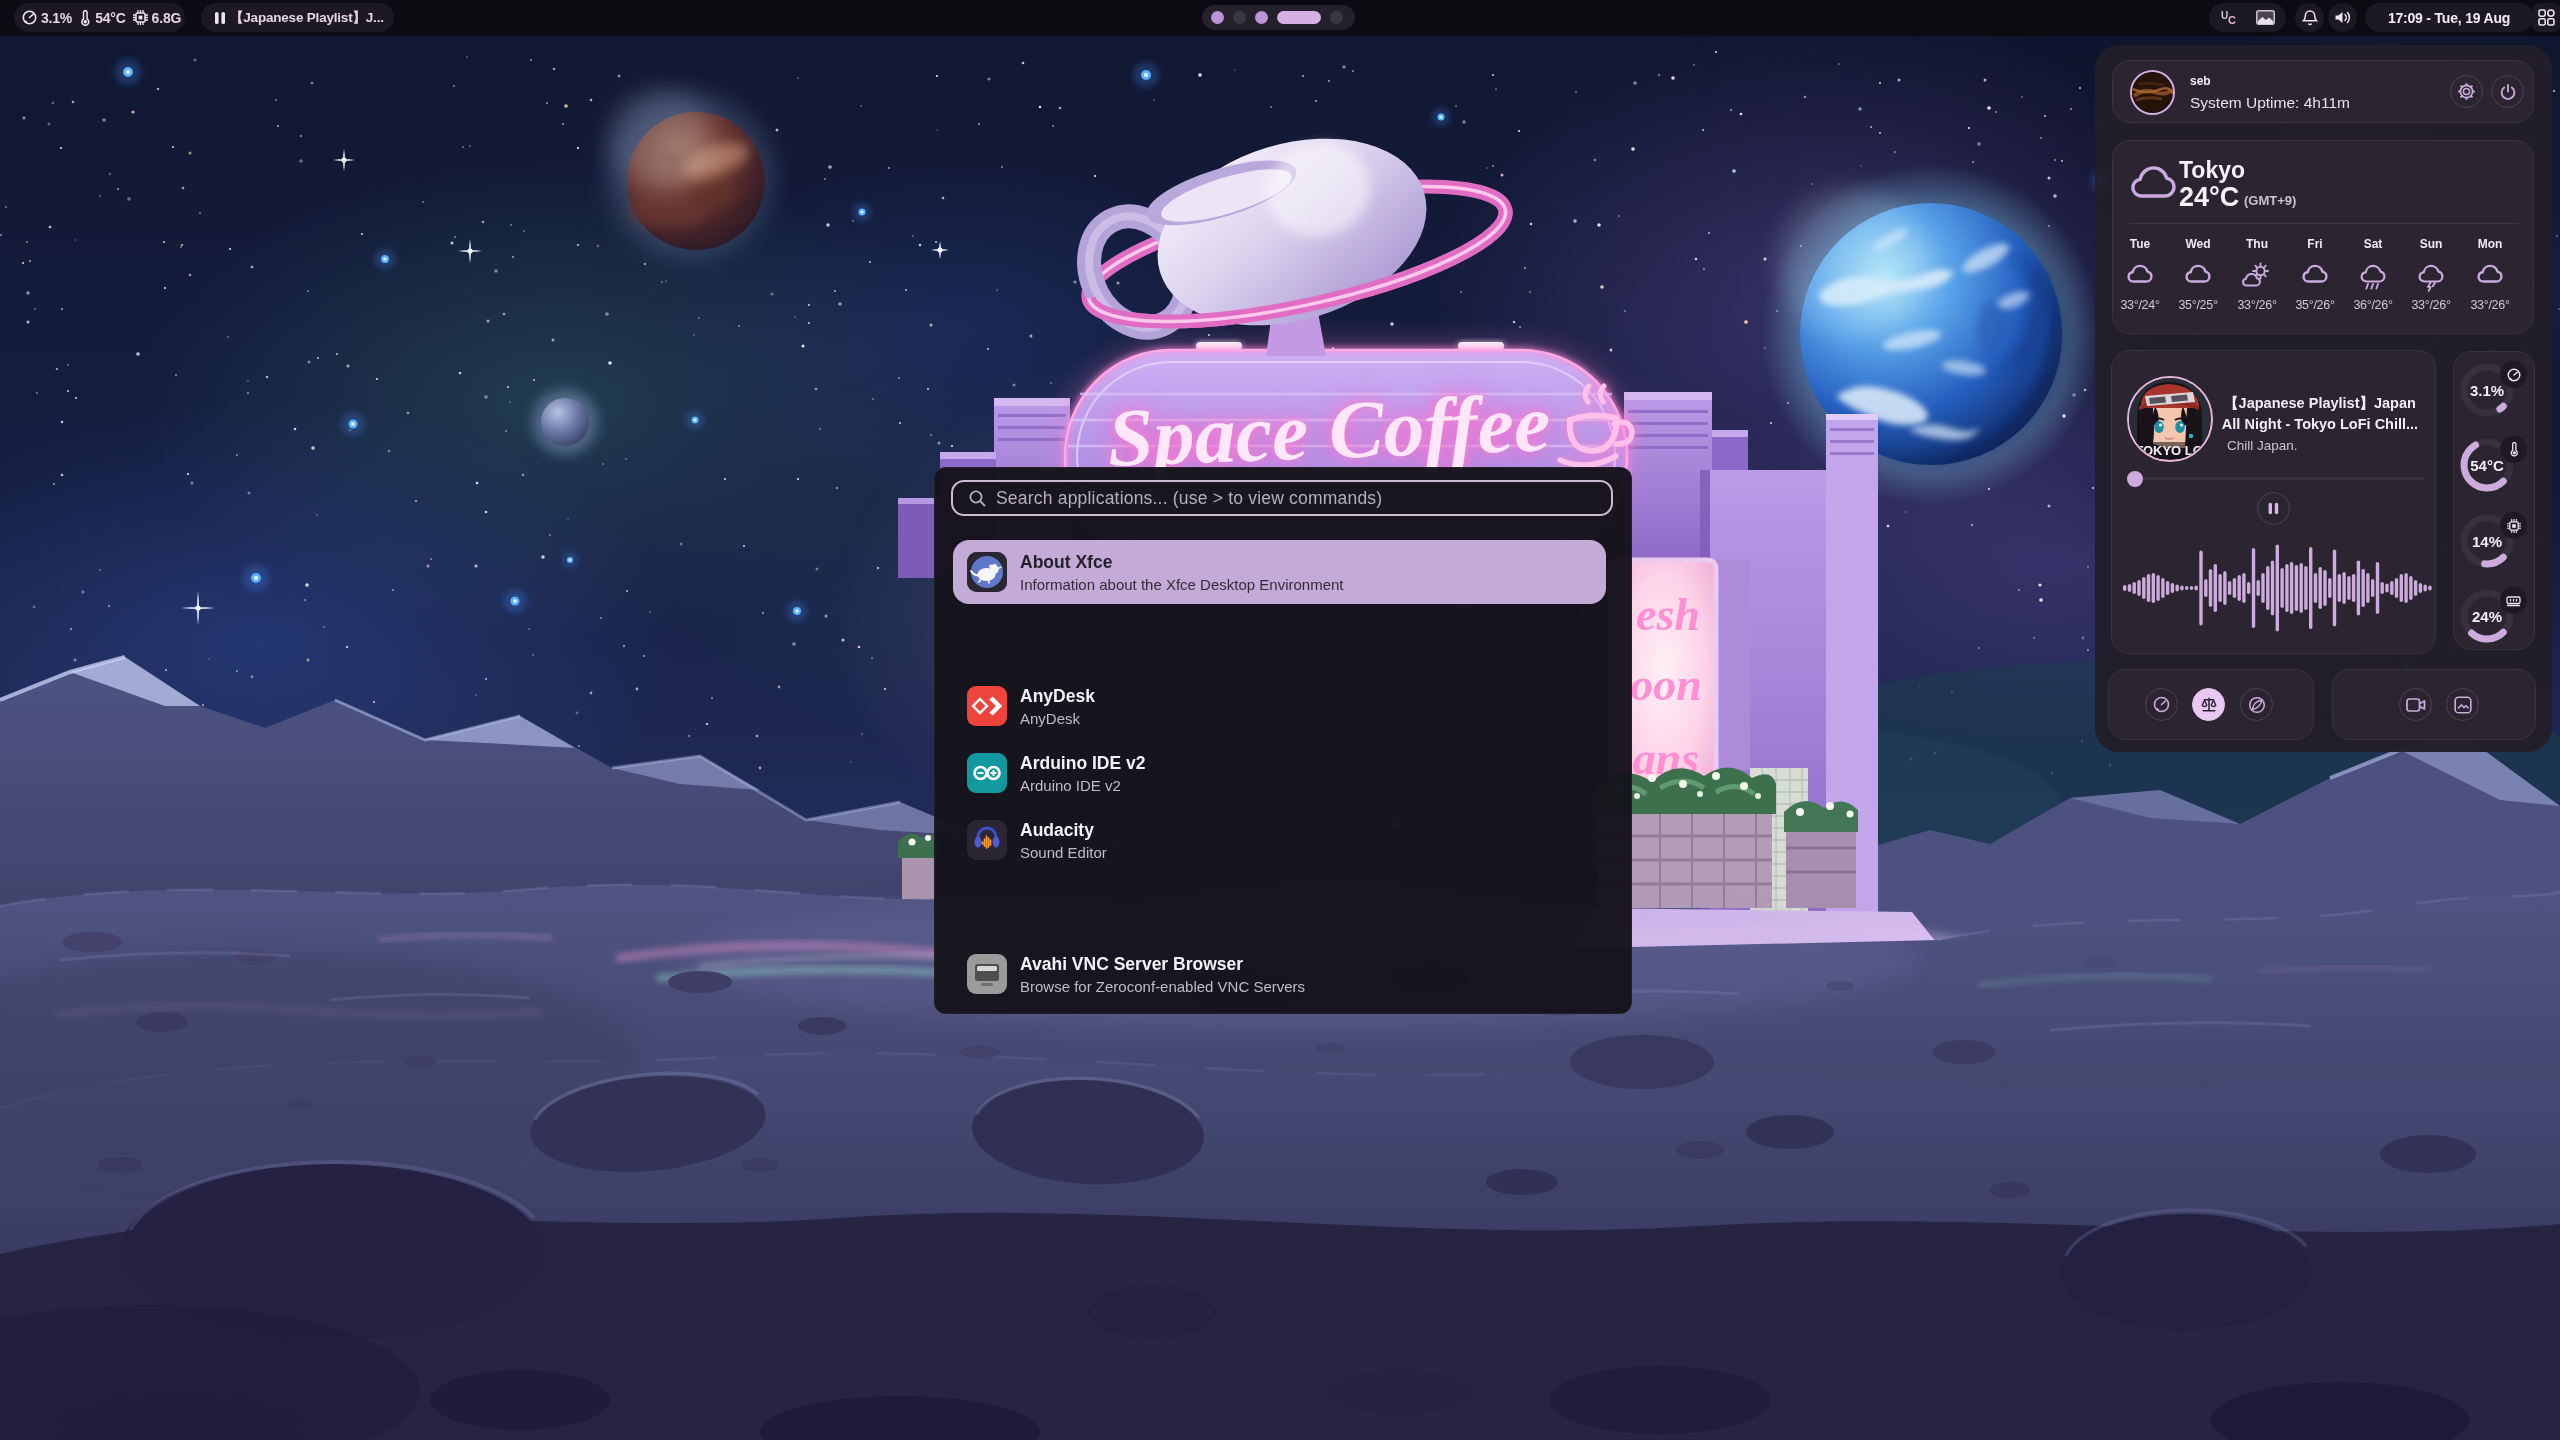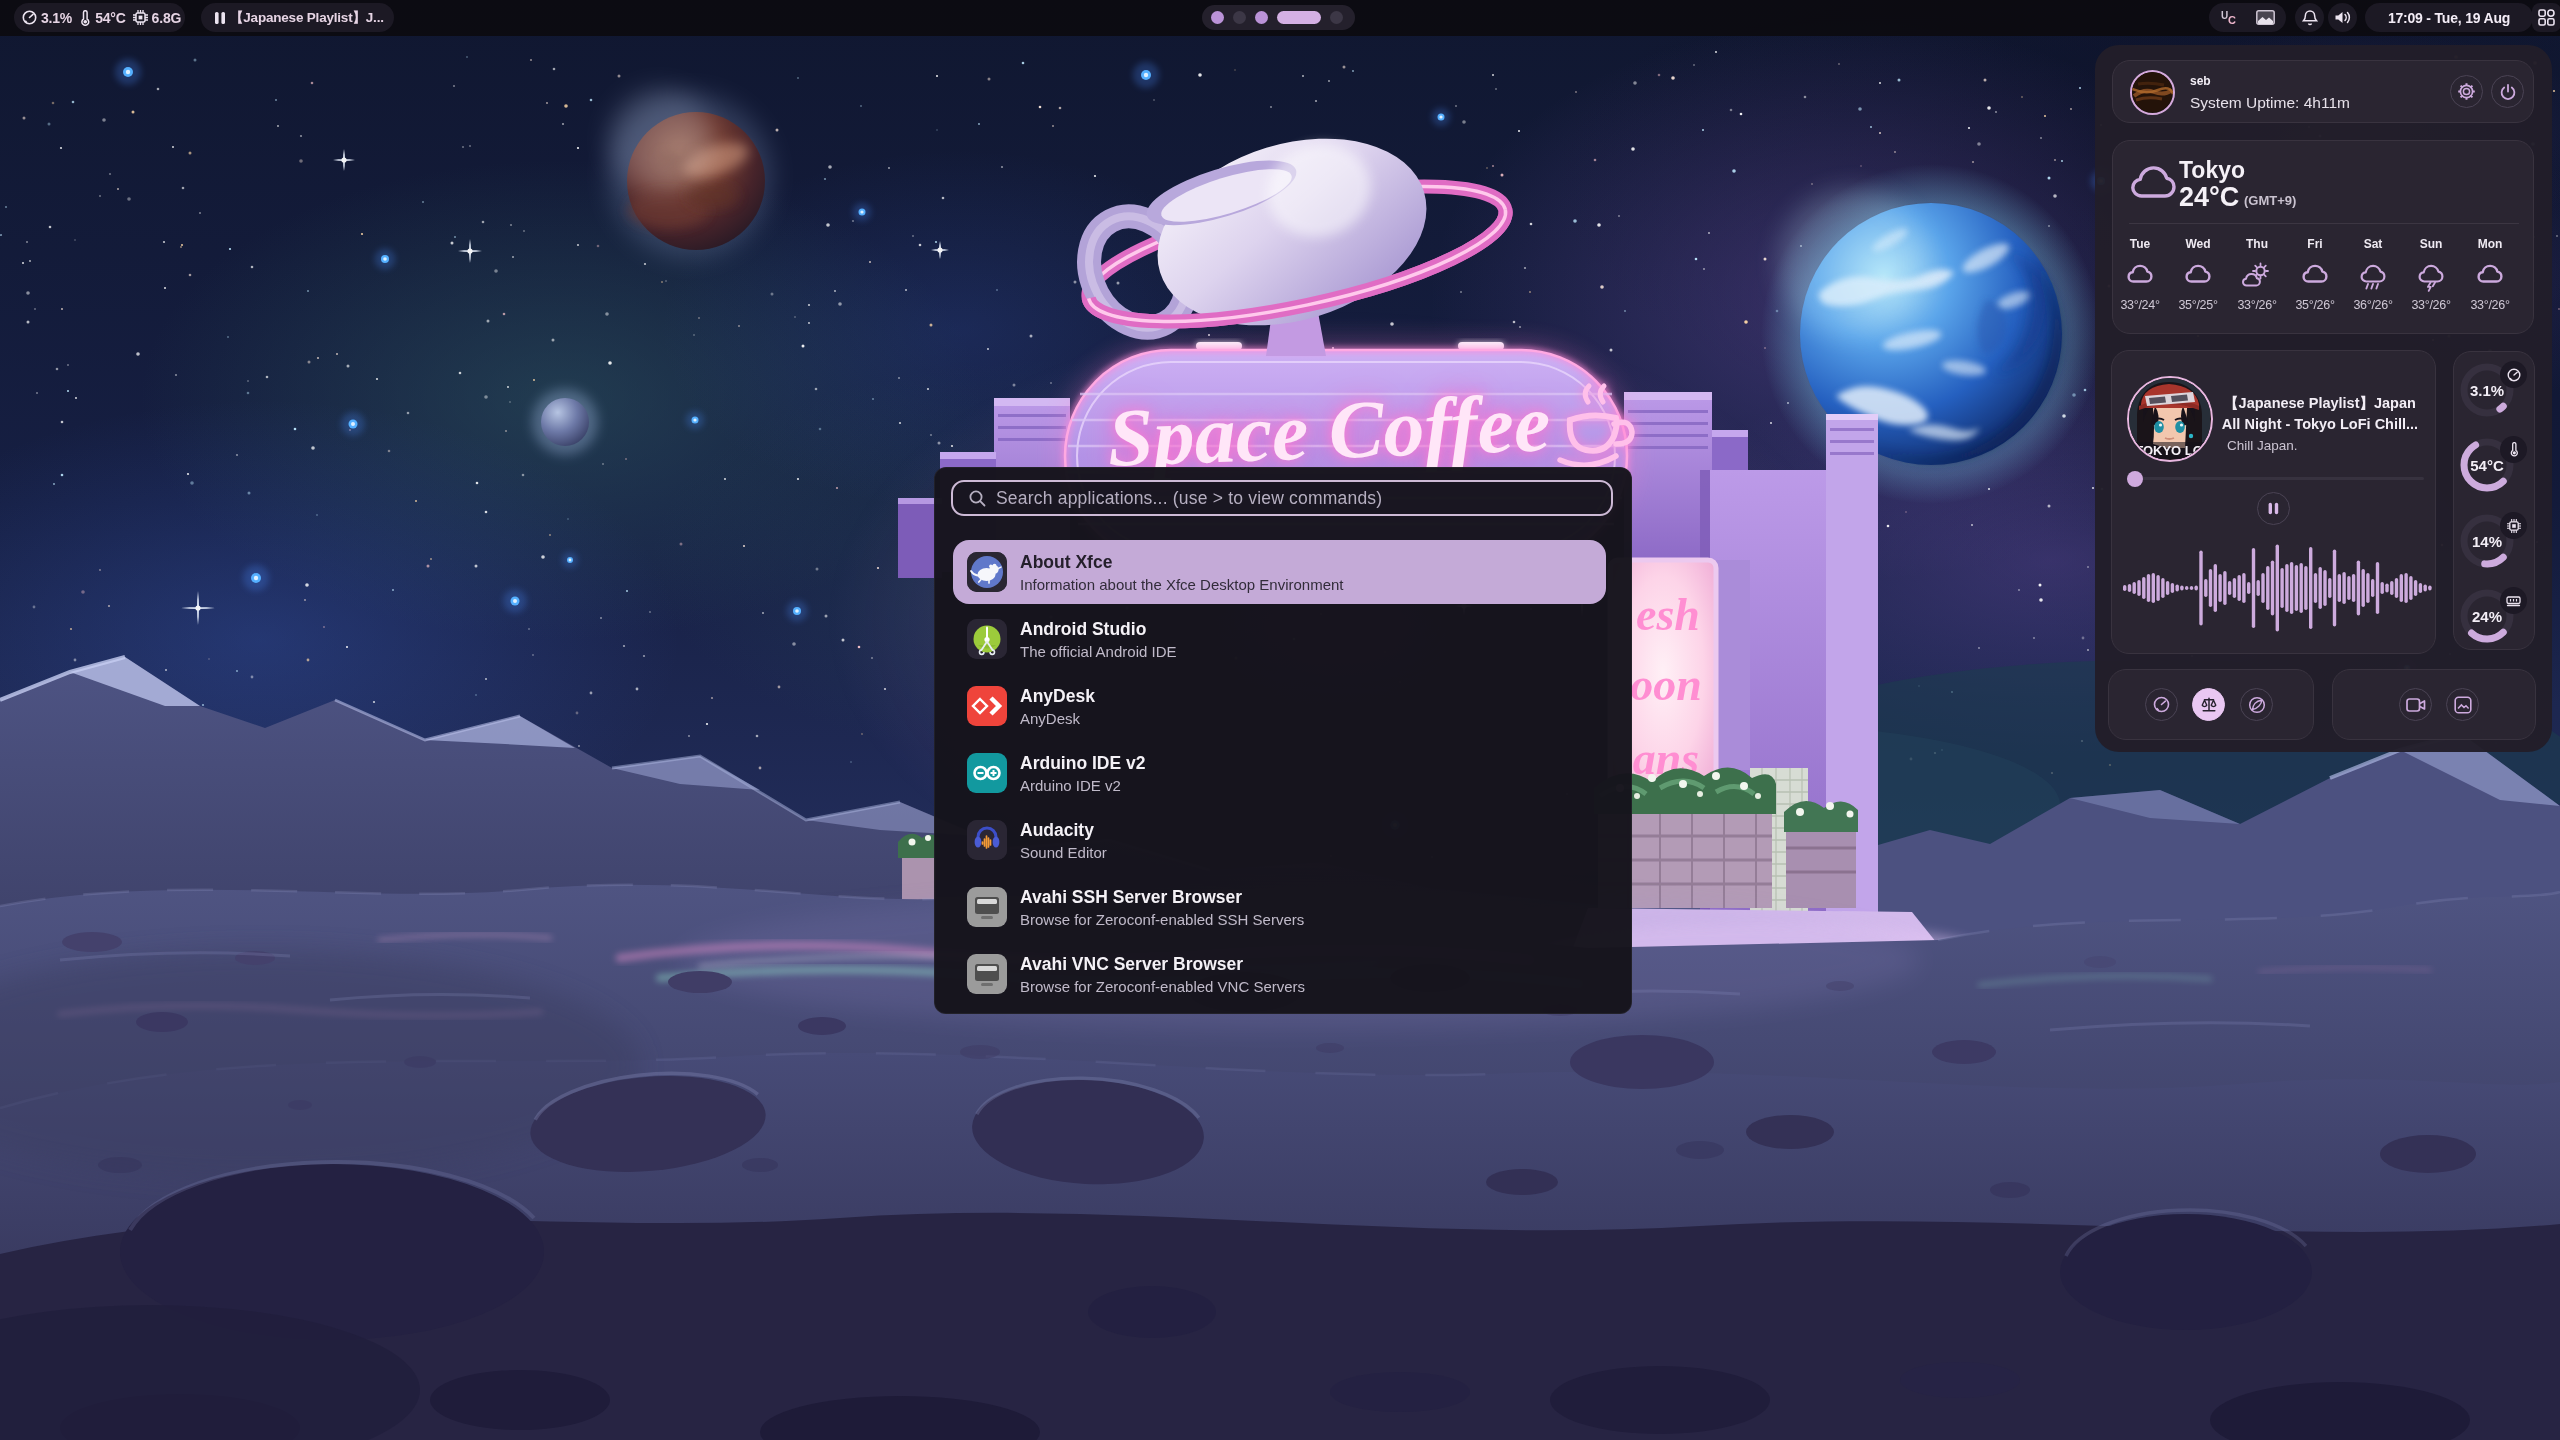--- a/index.html
+++ b/index.html
@@ -1131,37 +1131,20 @@
           <path d="M31,16.5 l3,-1.4" stroke="#f6f7fb" stroke-width="1.4" stroke-linecap="round"></path>
           <path d="M10.5,23.5 q-4.5,-1 -6.5,-4.5" stroke="#f6f7fb" stroke-width="1.8" fill="none" stroke-linecap="round"></path>
           <path d="M14,27.5 l-2.2,2.6 M22,28.5 l0,2.6" stroke="#f6f7fb" stroke-width="1.6" stroke-linecap="round"></path>
         </svg>
       </span>
   <span class="txt">
         <div class="t1">About Xfce</div>
         <div class="t2">Information about the Xfce Desktop Environment</div>
       </span>
  </div>
- <div class="row" style="top:139px">
-  <span class="tile">
-        <svg width="40" height="40" viewBox="0 0 40 40" fill="none">
-          <rect width="40" height="40" rx="10" fill="#2a2634"></rect>
-          <circle cx="20" cy="20" r="13.5" fill="#9ccb3b"></circle>
-          <path d="M20,20 m-9,6 a13.5,13.5 0 0 0 18,0Z" fill="#86b32d" opacity=".7"></path>
-          <path d="M20,8.5 L20,19" stroke="#fff" stroke-width="2" stroke-linecap="round"></path>
-          <circle cx="20" cy="20.5" r="2.6" fill="#fff"></circle>
-          <path d="M20,22.5 L14.5,31 M20,22.5 L25.5,31" stroke="#e8eef2" stroke-width="1.8" stroke-linecap="round"></path>
-          <path d="M14.5,31 a2.2,2.2 0 1 0 2.4,2M25.5,31 a2.2,2.2 0 1 1 -2.4,2" stroke="#e8eef2" stroke-width="1.6" fill="none"></path>
-        </svg>
-      </span>
-  <span class="txt">
-        <div class="t1">Android Studio</div>
-        <div class="t2">The official Android IDE</div>
-      </span>
- </div>
  <div class="row" style="top:206px">
   <span class="tile">
         <svg width="40" height="40" viewBox="0 0 40 40" fill="none">
           <rect width="40" height="40" rx="9" fill="#ef443b"></rect>
           <path d="M13,13 l7,7 -7,7 -7,-7Z" stroke="#fff" stroke-width="2.4" fill="none"></path>
           <path d="M24,12 l8,8 -8,8" stroke="#fff" stroke-width="4.5" fill="none"></path>
         </svg>
       </span>
   <span class="txt">
         <div class="t1">AnyDesk</div>
@@ -1189,34 +1172,20 @@
           <rect width="40" height="40" rx="10" fill="#2a2634"></rect>
           <path d="M11,17 a9,9 0 0 1 18,0" stroke="#3c4ec8" stroke-width="3" fill="none"></path>
           <ellipse cx="11" cy="22" rx="3.4" ry="5.5" fill="#4a5cd4"></ellipse>
           <ellipse cx="29" cy="22" rx="3.4" ry="5.5" fill="#4a5cd4"></ellipse>
           <path d="M15.5,22 v2 M17.5,19 v7 M19.5,16 v12 M21.5,18 v9 M23.5,20 v5" stroke="#f49b36" stroke-width="1.7" stroke-linecap="round"></path>
         </svg>
       </span>
   <span class="txt">
         <div class="t1">Audacity</div>
         <div class="t2">Sound Editor</div>
-      </span>
- </div>
- <div class="row" style="top:407px">
-  <span class="tile">
-        <svg width="40" height="40" viewBox="0 0 40 40" fill="none">
-          <rect width="40" height="40" rx="9" fill="#9b9b9b"></rect>
-          <rect x="8" y="10" width="24" height="17" rx="2.5" fill="#4e4e4e"></rect>
-          <rect x="10" y="12" width="20" height="5" rx="1.5" fill="#d8d8d8"></rect>
-          <rect x="14" y="29" width="12" height="3" rx="1.5" fill="#6f6f6f"></rect>
-        </svg>
-      </span>
-  <span class="txt">
-        <div class="t1">Avahi SSH Server Browser</div>
-        <div class="t2">Browse for Zeroconf-enabled SSH Servers</div>
       </span>
  </div>
  <div class="row" style="top:474px">
   <span class="tile">
         <svg width="40" height="40" viewBox="0 0 40 40" fill="none">
           <rect width="40" height="40" rx="9" fill="#9b9b9b"></rect>
           <rect x="8" y="10" width="24" height="17" rx="2.5" fill="#4e4e4e"></rect>
           <rect x="10" y="12" width="20" height="5" rx="1.5" fill="#d8d8d8"></rect>
           <rect x="14" y="29" width="12" height="3" rx="1.5" fill="#6f6f6f"></rect>
         </svg>

